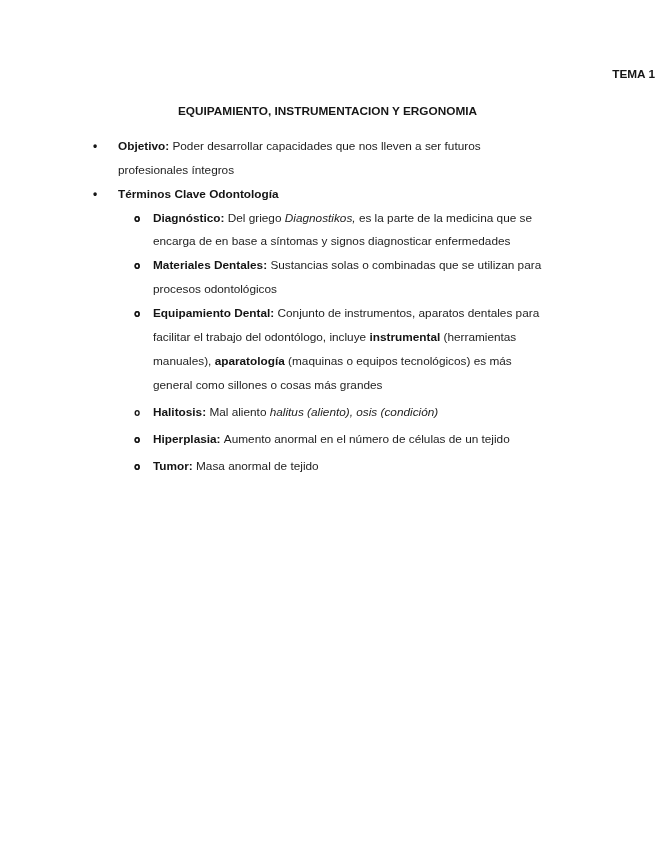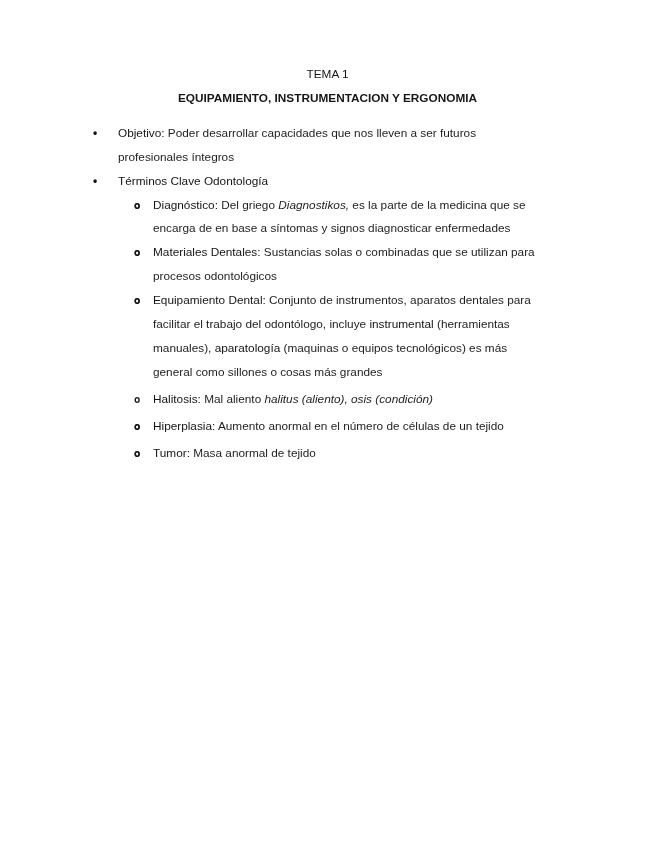--- a/index.html
+++ b/index.html
@@ -13,26 +13,26 @@
     height: 848px;
     background: #ffffff;
     overflow: hidden;
     font-family: "Liberation Sans", "DejaVu Sans", sans-serif;
     font-size: 11.8px;
     line-height: 23.9px;
     color: #1d1d1d;
   }
   .title {
     margin-top: 63px;
-    text-align: center;
-    font-weight: normal;
+    text-align: right;
+    font-weight: bold;
     color: #161616;
   }
   .subtitle {
-    margin-top: 0;
+    margin-top: 13px;
     text-align: center;
     font-weight: bold;
     color: #161616;
   }
   .term-list {
     margin-top: 11px;
   }
   .item {
     position: relative;
   }
@@ -64,21 +64,21 @@
   }
   .lvl1 .bullet {
     left: 93px;
     font-size: 12px;
   }
   .lvl2 .bullet {
     left: 134px;
     font-family: "DejaVu Sans Mono", monospace;
     font-size: 10.5px;
   }
-  .run-b { font-weight: normal; color: #141414; }
+  .run-b { font-weight: bold; color: #141414; }
   .run-i { font-style: italic; }
 </style>
 </head>
 <body>
 
 <div class="page">
   <div class="title">TEMA 1</div>
   <div class="subtitle">EQUIPAMIENTO, INSTRUMENTACION Y ERGONOMIA</div>
   <div class="term-list">
       <div class="item lvl1">

